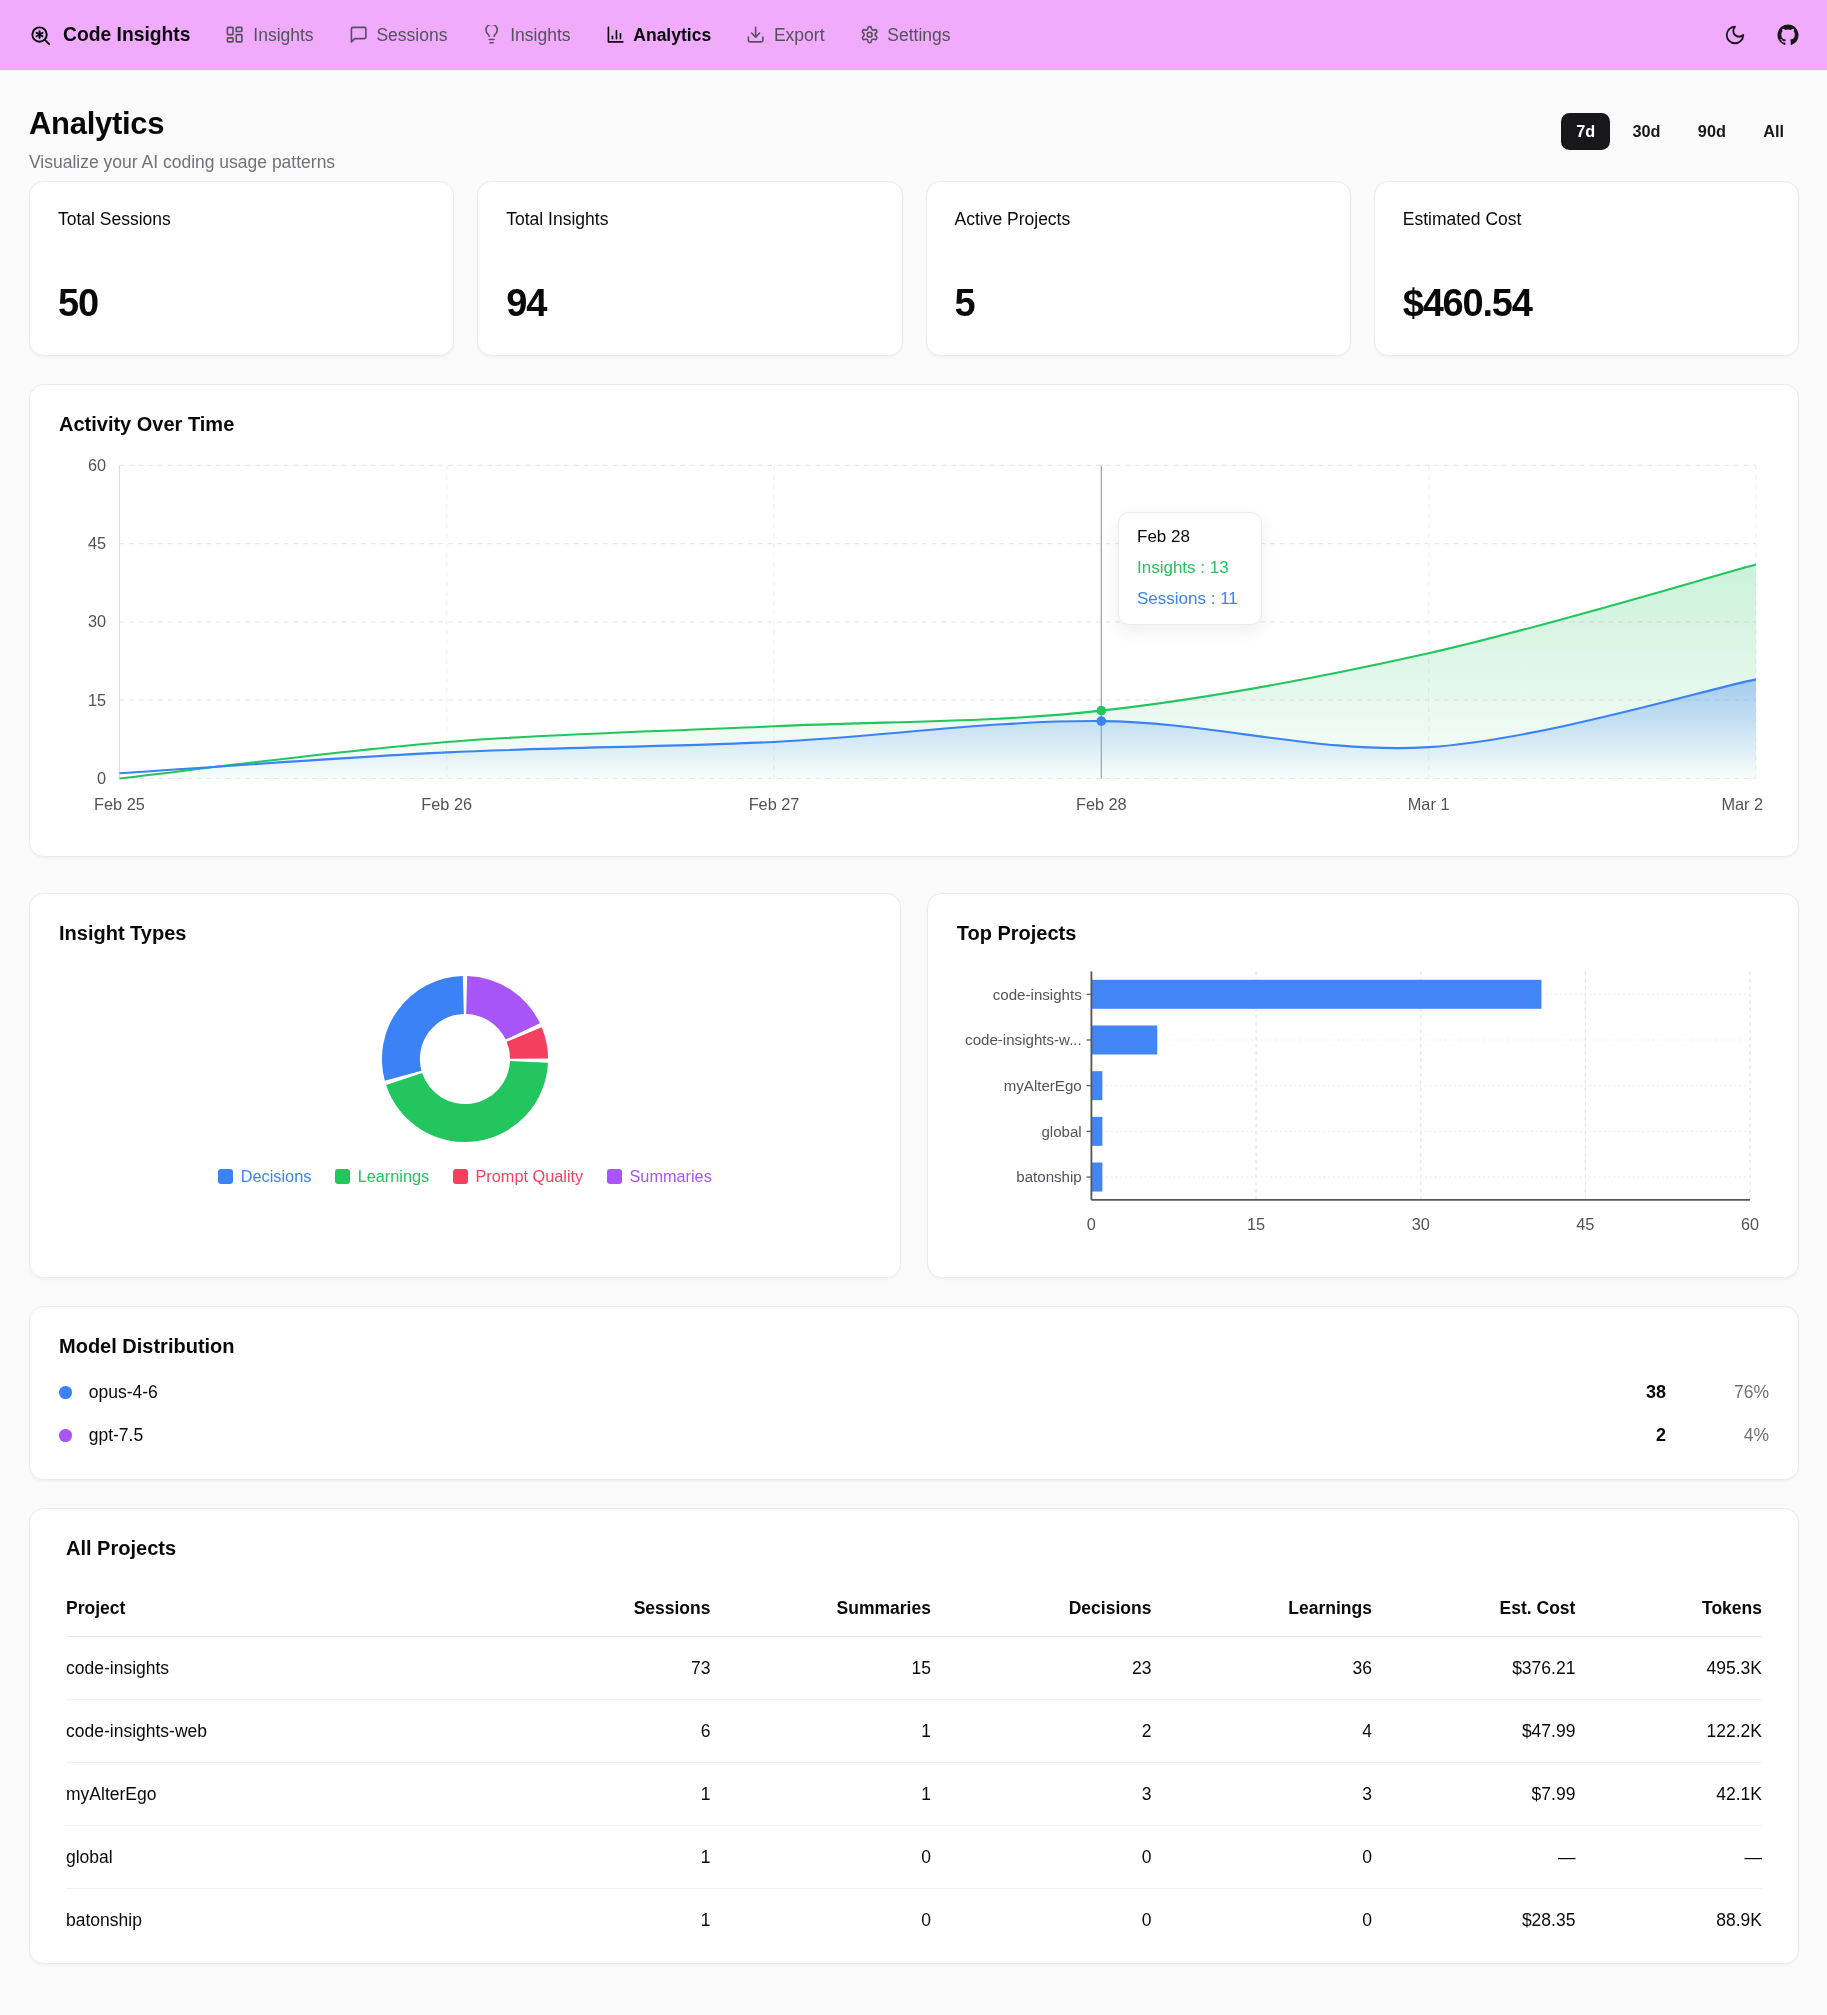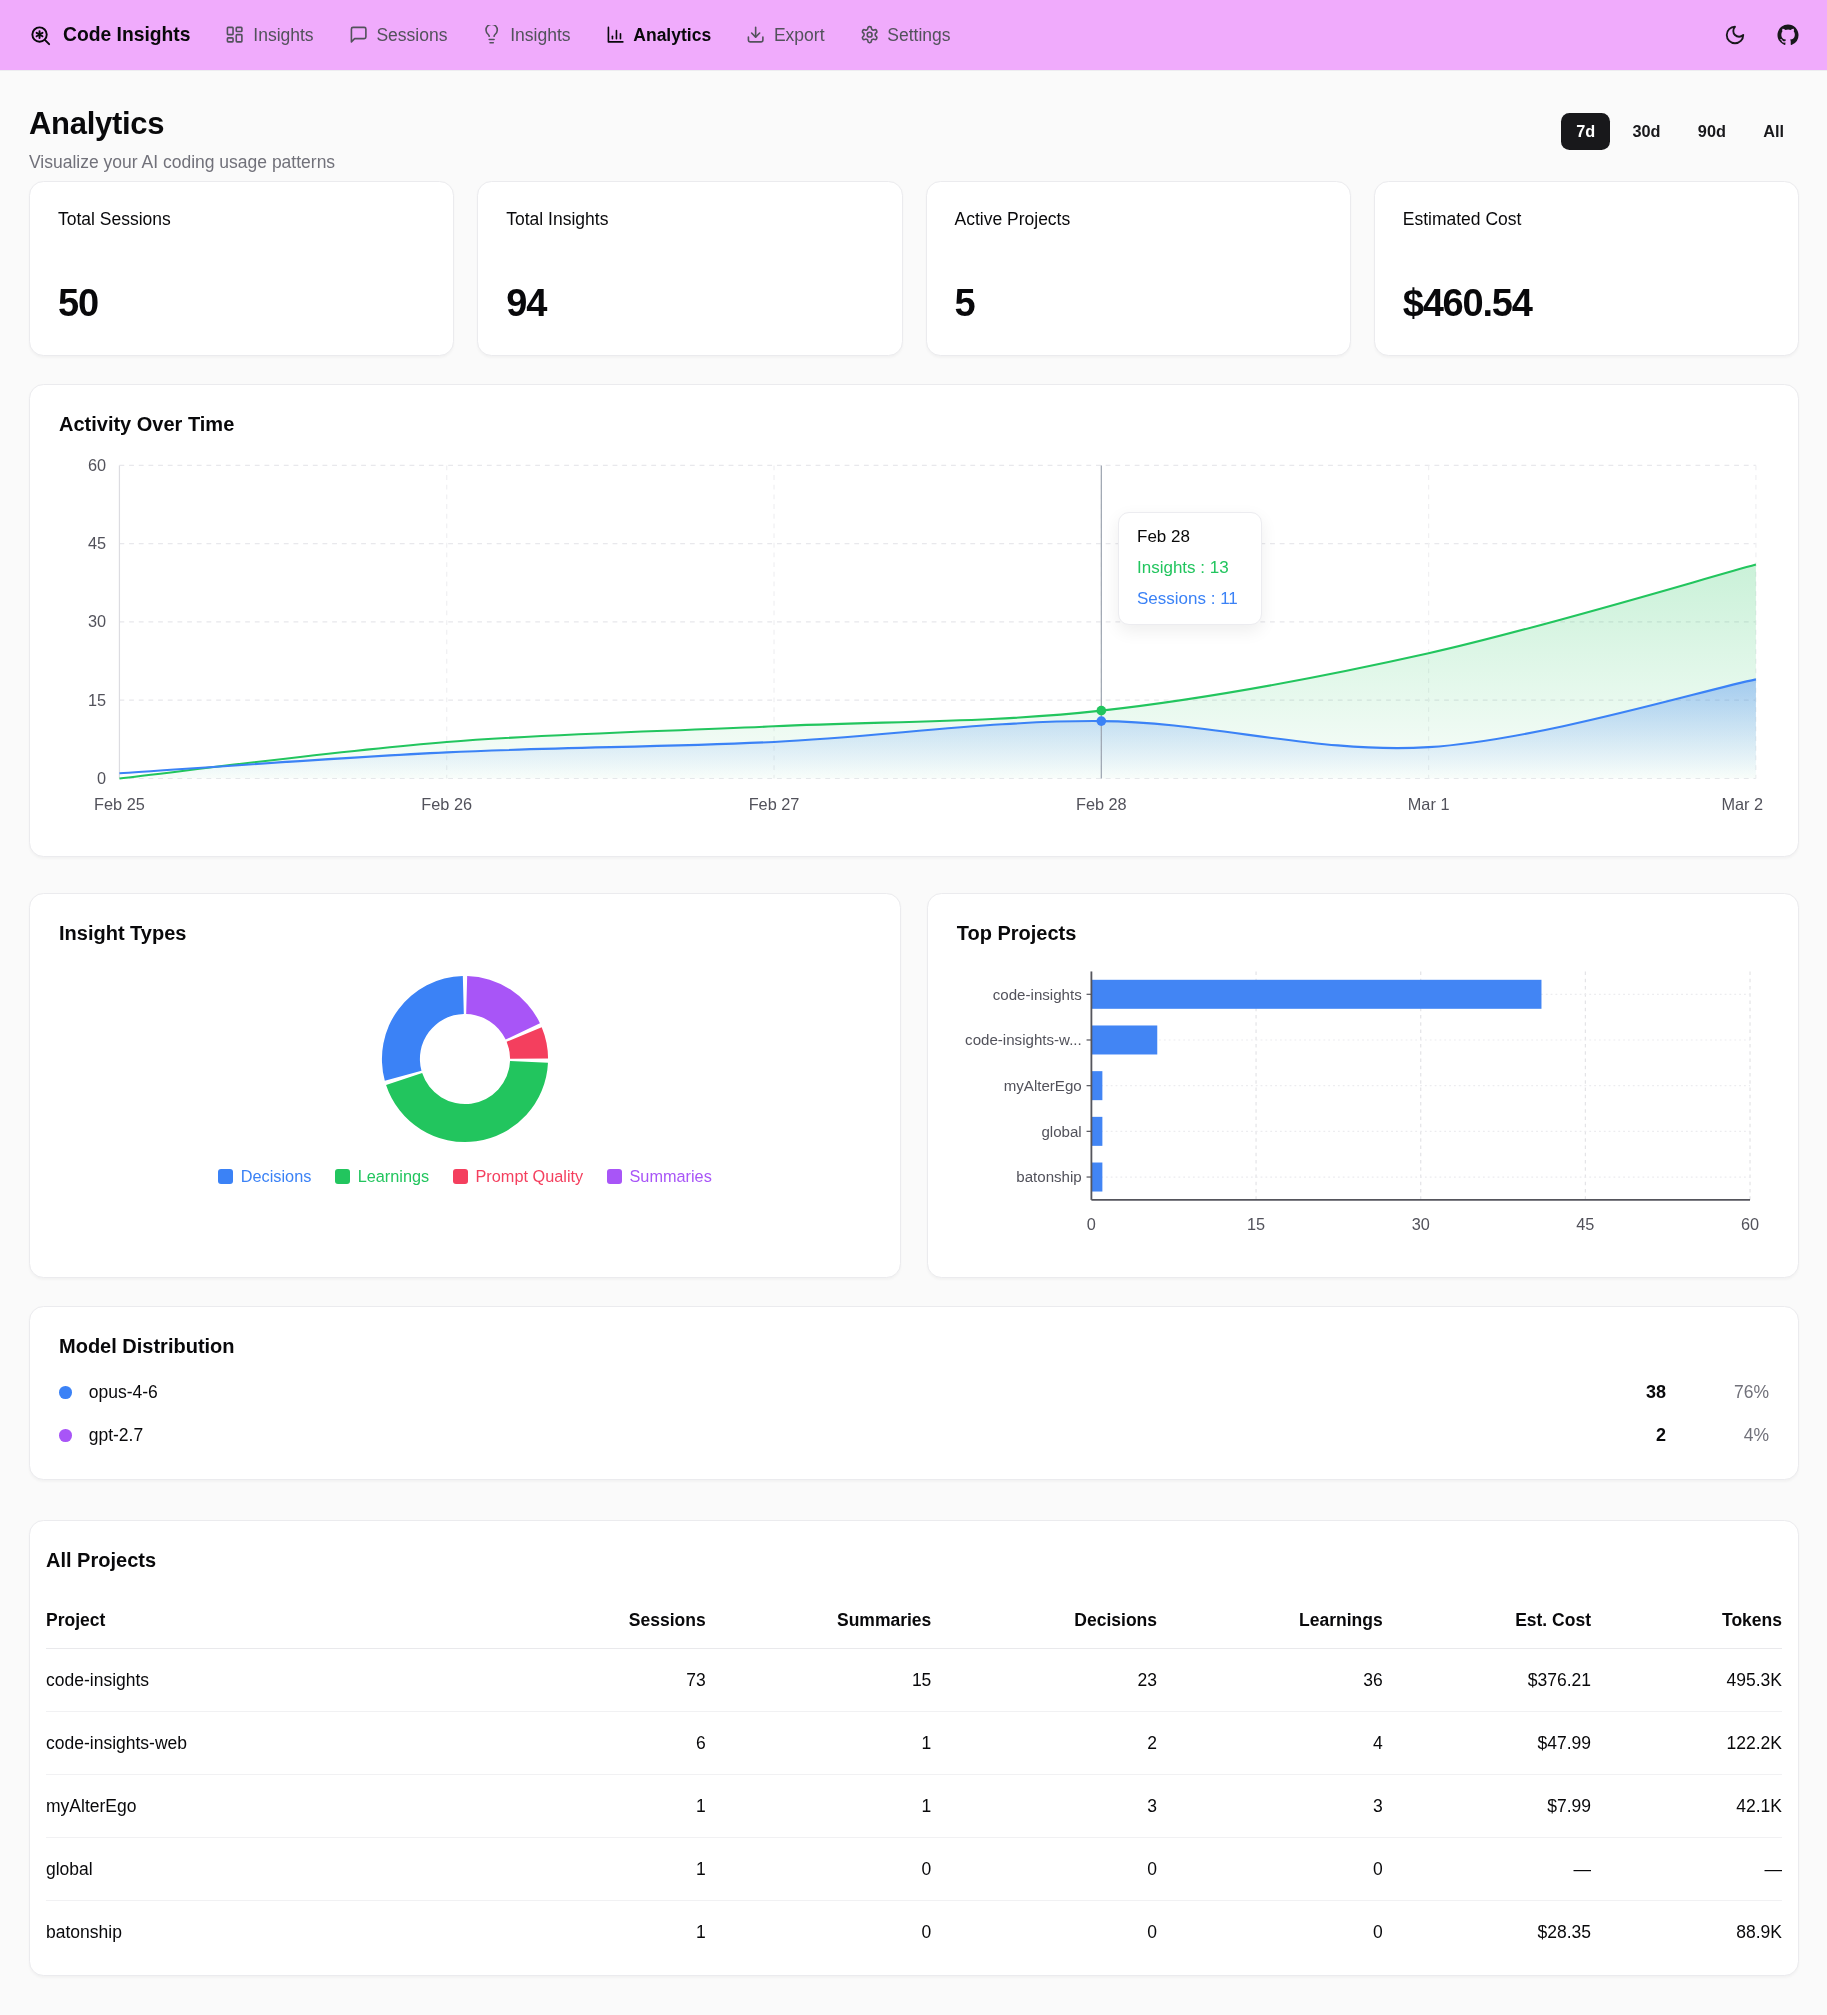--- a/index.html
+++ b/index.html
@@ -68,21 +68,21 @@
   .bars-box { margin-top:18px; }
   
   .model-card { margin-top:28px; padding:28px 29px 33px; }
   .model-rows { margin-top:24px; display:flex; flex-direction:column; gap:22px; }
   .model-row { display:flex; align-items:center; }
   .model-row .dot { width:12.7px; height:12.7px; border-radius:50%; }
   .model-name { margin-left:17px; font-size:17.5px; font-weight:500; }
   .model-count { margin-left:auto; width:85px; text-align:right; font-size:18px; font-weight:700; }
   .model-pct { width:103px; text-align:right; font-size:17.5px; color:#71717a; }
   
-  .table-card { margin-top:40px; padding:28px 16px 12px; }
+  .table-card { margin-top:28px; padding:28px 36px 12px; }
   table { width:100%; border-collapse:collapse; margin-top:20.5px; }
   th {
     font-size:17.5px; font-weight:600; text-align:right; color:#09090b;
     padding:18px 0 17px; border-bottom:1.2px solid #e9e9ec;
   }
   th.first, td.first { text-align:left; }
   td { font-size:17.5px; text-align:right; padding:20.5px 0; border-bottom:1.2px solid #f1f1f3; }
   tr:last-child td { border-bottom:none; }
 </style>
 </head>
@@ -334,21 +334,21 @@
     <h2 class="section-title">Model Distribution</h2>
     <div class="model-rows">
         <div class="model-row">
           <span class="dot" style="background:#3b82f6"></span>
           <span class="model-name">opus-4-6</span>
           <span class="model-count">38</span>
           <span class="model-pct">76%</span>
         </div>
         <div class="model-row">
           <span class="dot" style="background:#a855f7"></span>
-          <span class="model-name">gpt-2.7</span>
+          <span class="model-name">gpt-7.5</span>
           <span class="model-count">2</span>
           <span class="model-pct">4%</span>
         </div>
       </div>
   </div>
 
   <div class="card table-card">
     <h2 class="section-title">All Projects</h2>
     <table>
       <colgroup>

